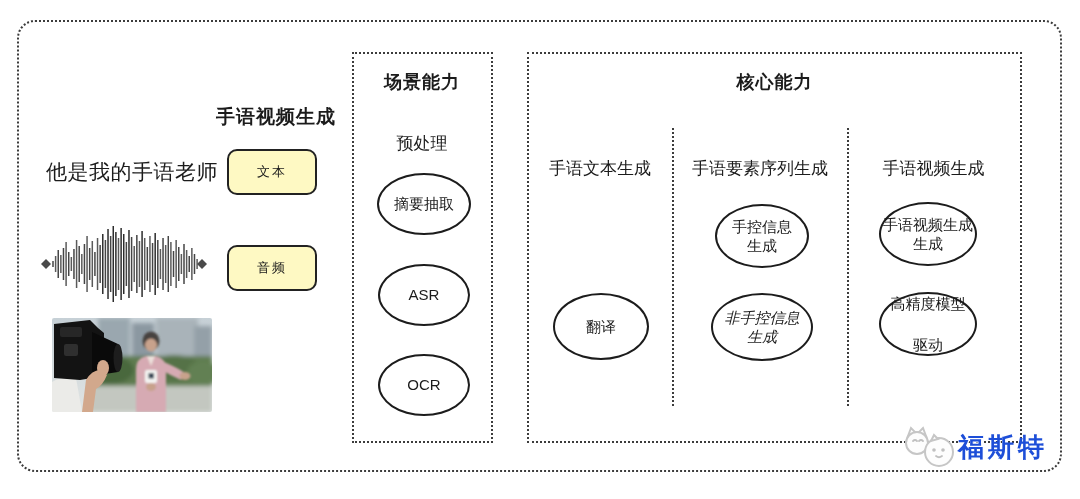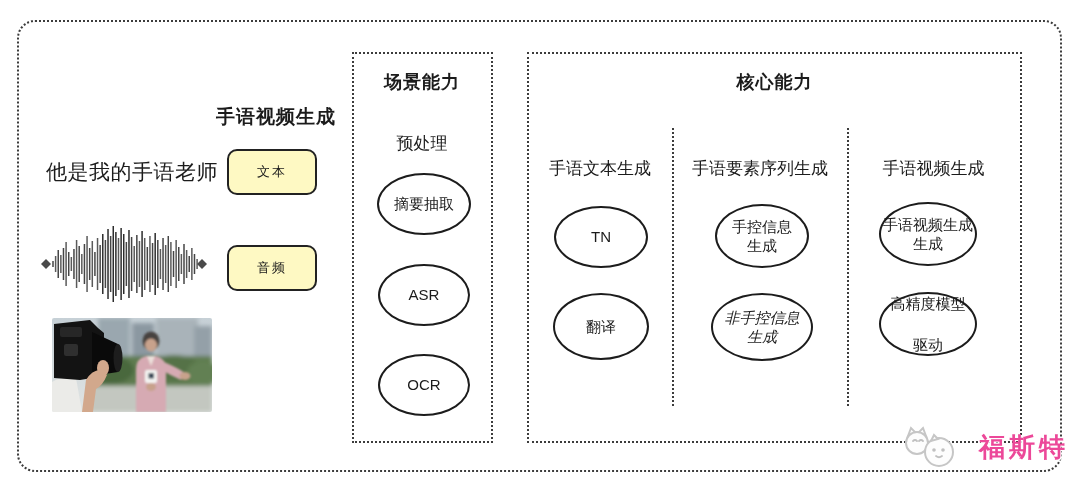--- a/index.html
+++ b/index.html
@@ -24,21 +24,21 @@
   .input-heading{position:absolute;font-size:19px;font-weight:bold;letter-spacing:1px;}
   .sentence{position:absolute;font-size:21px;letter-spacing:0.5px;}
   .type-box{
     position:absolute;width:86px;height:42px;border:2px solid #222;border-radius:10px;
     display:flex;align-items:center;justify-content:center;font-size:13px;letter-spacing:2px;background:#fef9c3;font-family:Liberation Serif, serif;
   }
   .wave-wrap{position:absolute;left:40px;top:224px;}
   .photo{position:absolute;left:52px;top:318px;width:160px;height:94px;border-radius:2px;overflow:hidden;}
   .watermark{position:absolute;left:902px;top:424px;display:flex;align-items:center;z-index:5;}
   .wm-text{
-    font-size:26px;font-weight:bold;color:#ec4899;letter-spacing:4px;margin-left:21px;
+    font-size:26px;font-weight:bold;color:#1d4ed8;letter-spacing:4px;margin-left:0;
     text-shadow:1px 1px 0 #ffffff;
   }
 </style>
 </head>
 <body>
 
 <div class="stage">
 
   <div class="outer-border"></div>
 
@@ -182,23 +182,20 @@
     <span>OCR</span>
   </div>
 
   <div class="dashed-box" style="left:527px;top:52px;width:491px;height:387px;"></div>
   <div class="box-title" style="left:527px;top:70px;width:495px;">核心能力</div>
 
   <div class="v-sep" style="left:672px;top:128px;height:278px;"></div>
   <div class="v-sep" style="left:847px;top:128px;height:278px;"></div>
 
   <div class="col-header" style="left:527px;top:157px;width:146px;">手语文本生成</div>
-  <div class="node" style="left:554px;top:206px;width:90px;height:58px;">
-    <span>TN</span>
-  </div>
   <div class="node" style="left:553px;top:293px;width:92px;height:63px;">
     <span>翻译</span>
   </div>
 
   <div class="col-header" style="left:673px;top:157px;width:174px;">手语要素序列生成</div>
   <div class="node" style="left:715px;top:204px;width:90px;height:60px;">
     <span>手控信息</span>
     <span>生成</span>
   </div>
   <div class="node" style="left:711px;top:293px;width:98px;height:64px;font-style:italic;">

